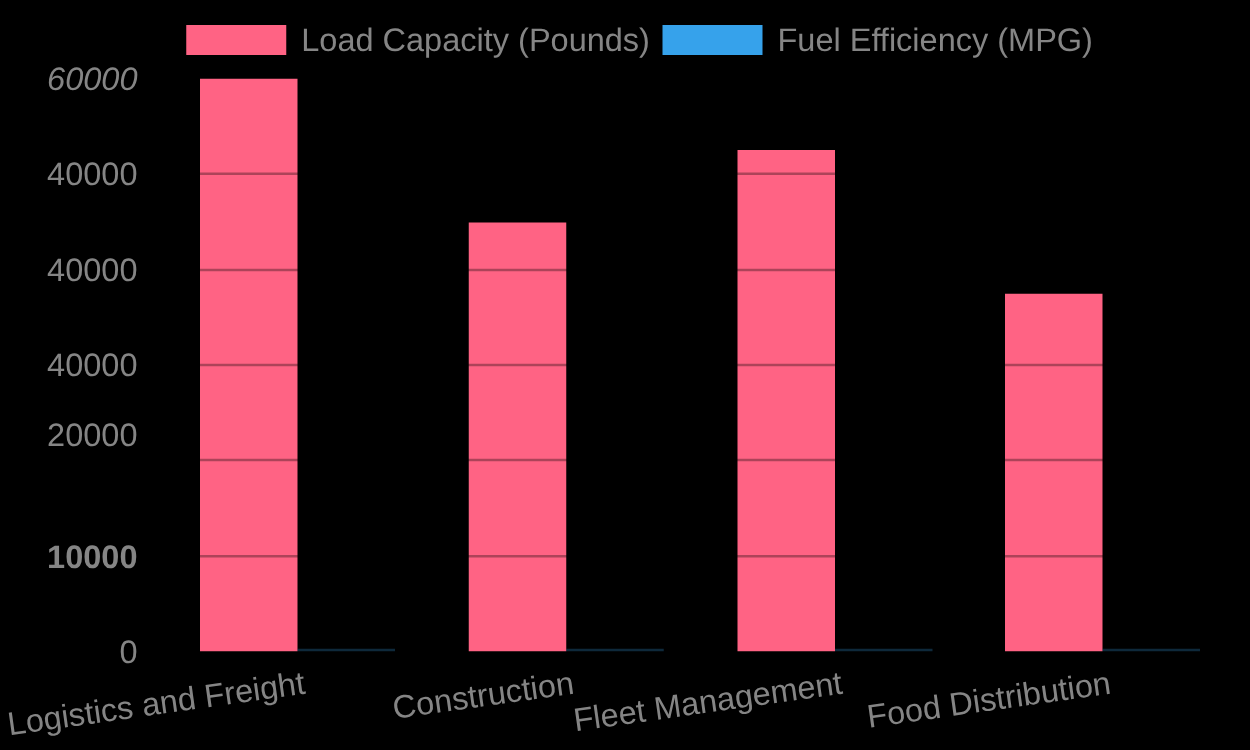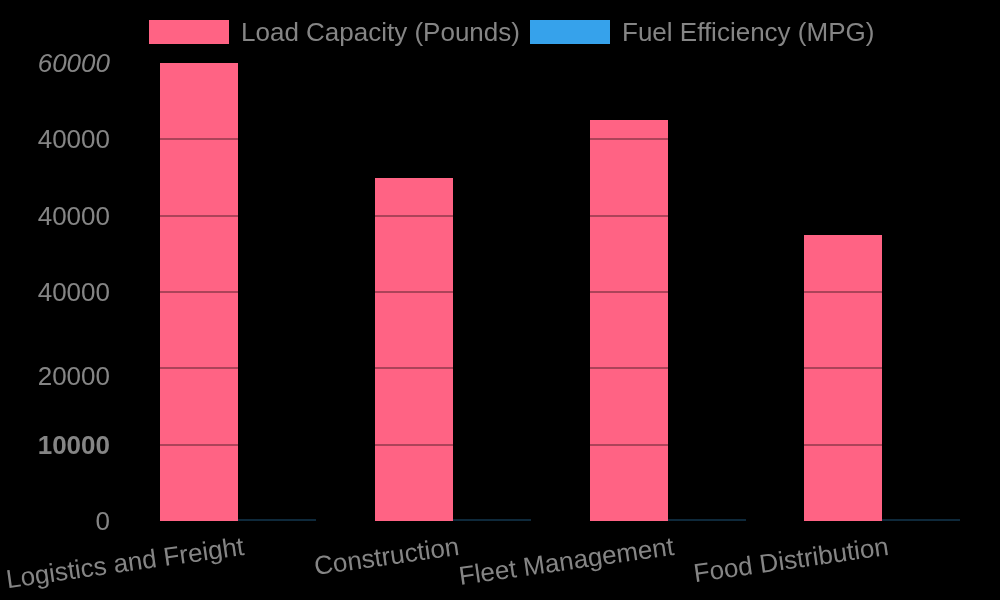--- a/index.html
+++ b/index.html
@@ -46,21 +46,21 @@
     <span class="legend-label">Load Capacity (Pounds)</span>
   </div>
   <div class="legend-item" style="left:530px;">
     <span class="legend-swatch" style="background: rgb(54, 162, 235);"></span>
     <span class="legend-label">Fuel Efficiency (MPG)</span>
   </div>
 
   <div id="plot">
       <div class="y-tick-label" style="left: 0px; top: 508px;">0</div>
       <div class="y-tick-label" style="left: 0px; top: 431.667px; font-weight: bold;">10000</div>
-      <div class="y-tick-label" style="left: 0px; top: 363px;">20000</div>
+      <div class="y-tick-label" style="left: 0px; top: 335px;">20000</div>
       <div class="y-tick-label" style="left: 0px; top: 279px;">40000</div>
       <div class="y-tick-label" style="left: 0px; top: 202.667px;">40000</div>
       <div class="y-tick-label" style="left: 0px; top: 126.333px;">40000</div>
       <div class="y-tick-label" style="left: 0px; top: 50px; font-style: italic;">60000</div>
       <div class="bar" style="left: 160px; width: 78px; top: 63px; height: 458px; background: rgb(255, 99, 132);"></div>
       <div class="baseline-sliver" style="left: 238px; width: 78px; top: 519px; height: 2px; background: rgba(54, 162, 235, 0.25);"></div>
       <div class="bar" style="left: 374.8px; width: 78px; top: 177.5px; height: 343.5px; background: rgb(255, 99, 132);"></div>
       <div class="baseline-sliver" style="left: 452.8px; width: 78px; top: 519px; height: 2px; background: rgba(54, 162, 235, 0.25);"></div>
       <div class="bar" style="left: 589.6px; width: 78px; top: 120.25px; height: 400.75px; background: rgb(255, 99, 132);"></div>
       <div class="baseline-sliver" style="left: 667.6px; width: 78px; top: 519px; height: 2px; background: rgba(54, 162, 235, 0.25);"></div>

